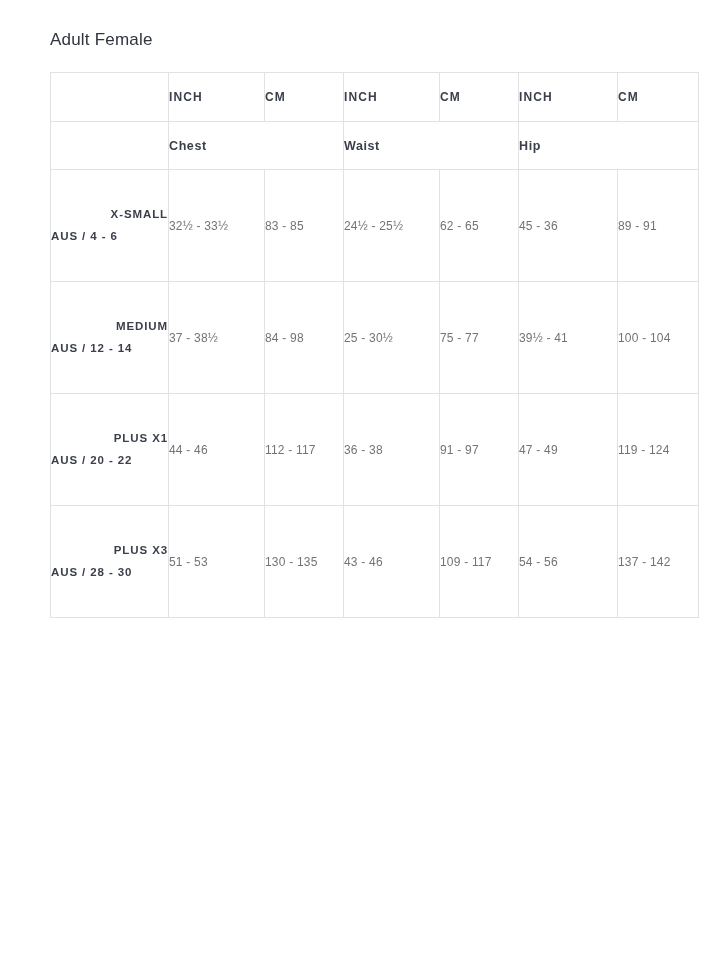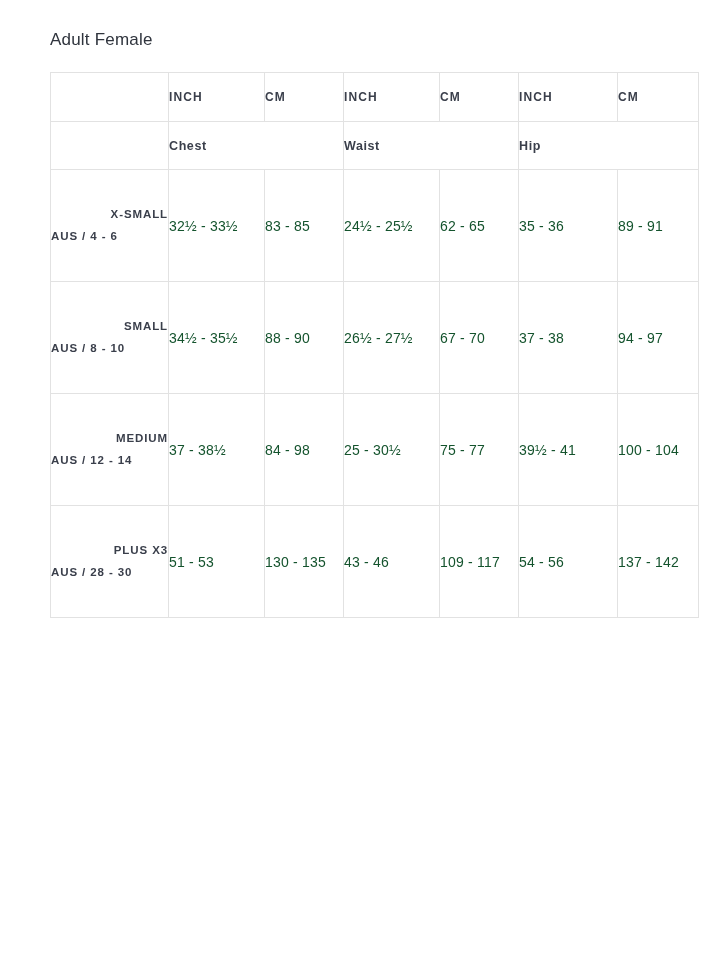--- a/index.html
+++ b/index.html
@@ -83,23 +83,23 @@
     font-size: 11.5px;
     font-weight: 700;
     letter-spacing: 0.9px;
     color: #3a3f4b;
     line-height: 1.9;
   }
   .size-cell .line1 { display: block; text-align: right; }
   .size-cell .line2 { display: block; }
   .val-cell {
     padding-left: 14px;
-    font-size: 14px;
+    font-size: 12px;
     font-weight: 400;
-    color: #14532d;
+    color: #737373;
     letter-spacing: 0.2px;
     white-space: nowrap;
   }
 </style>
 </head>
 <body>
 
 <div class="page">
 
   <div class="title">Adult Female</div>
@@ -135,46 +135,46 @@
       <tbody>
         <tr>
           <td class="size-cell">
             <span class="line1">X-SMALL</span>
             <span class="line2">AUS / 4 - 6</span>
           </td>
           <td class="val-cell">32½ - 33½</td>
           <td class="val-cell">83 - 85</td>
           <td class="val-cell">24½ - 25½</td>
           <td class="val-cell">62 - 65</td>
-          <td class="val-cell">35 - 36</td>
+          <td class="val-cell">45 - 36</td>
           <td class="val-cell">89 - 91</td>
-        </tr>
-        <tr>
-          <td class="size-cell">
-            <span class="line1">SMALL</span>
-            <span class="line2">AUS / 8 - 10</span>
-          </td>
-          <td class="val-cell">34½ - 35½</td>
-          <td class="val-cell">88 - 90</td>
-          <td class="val-cell">26½ - 27½</td>
-          <td class="val-cell">67 - 70</td>
-          <td class="val-cell">37 - 38</td>
-          <td class="val-cell">94 - 97</td>
         </tr>
         <tr>
           <td class="size-cell">
             <span class="line1">MEDIUM</span>
             <span class="line2">AUS / 12 - 14</span>
           </td>
           <td class="val-cell">37 - 38½</td>
           <td class="val-cell">84 - 98</td>
           <td class="val-cell">25 - 30½</td>
           <td class="val-cell">75 - 77</td>
           <td class="val-cell">39½ - 41</td>
           <td class="val-cell">100 - 104</td>
+        </tr>
+        <tr>
+          <td class="size-cell">
+            <span class="line1">PLUS X1</span>
+            <span class="line2">AUS / 20 - 22</span>
+          </td>
+          <td class="val-cell">44 - 46</td>
+          <td class="val-cell">112 - 117</td>
+          <td class="val-cell">36 - 38</td>
+          <td class="val-cell">91 - 97</td>
+          <td class="val-cell">47 - 49</td>
+          <td class="val-cell">119 - 124</td>
         </tr>
         <tr>
           <td class="size-cell">
             <span class="line1">PLUS X3</span>
             <span class="line2">AUS / 28 - 30</span>
           </td>
           <td class="val-cell">51 - 53</td>
           <td class="val-cell">130 - 135</td>
           <td class="val-cell">43 - 46</td>
           <td class="val-cell">109 - 117</td>

